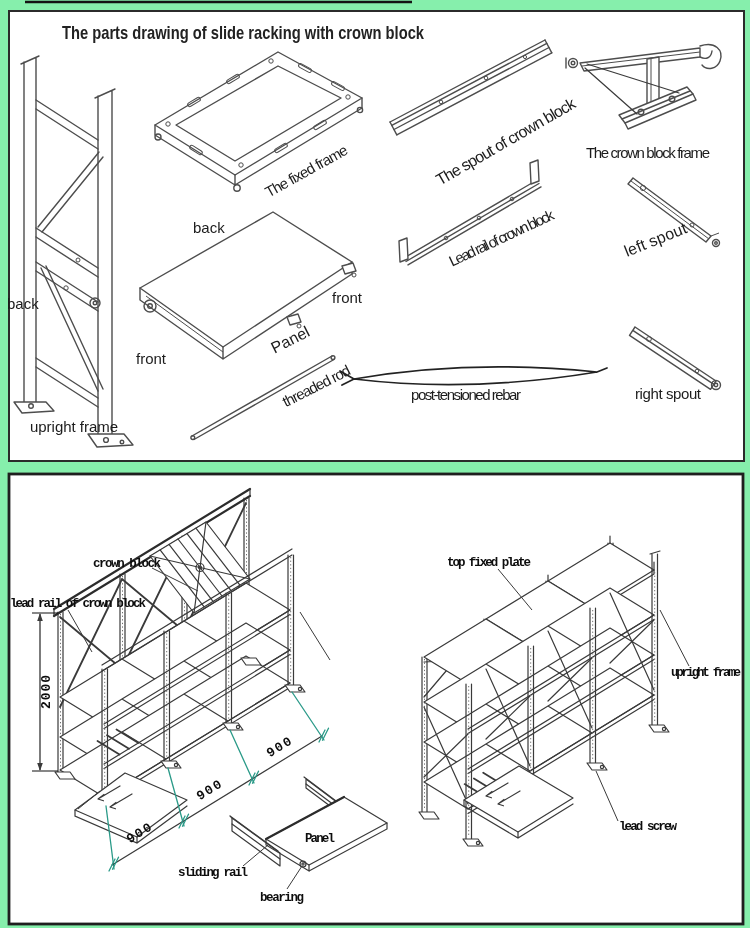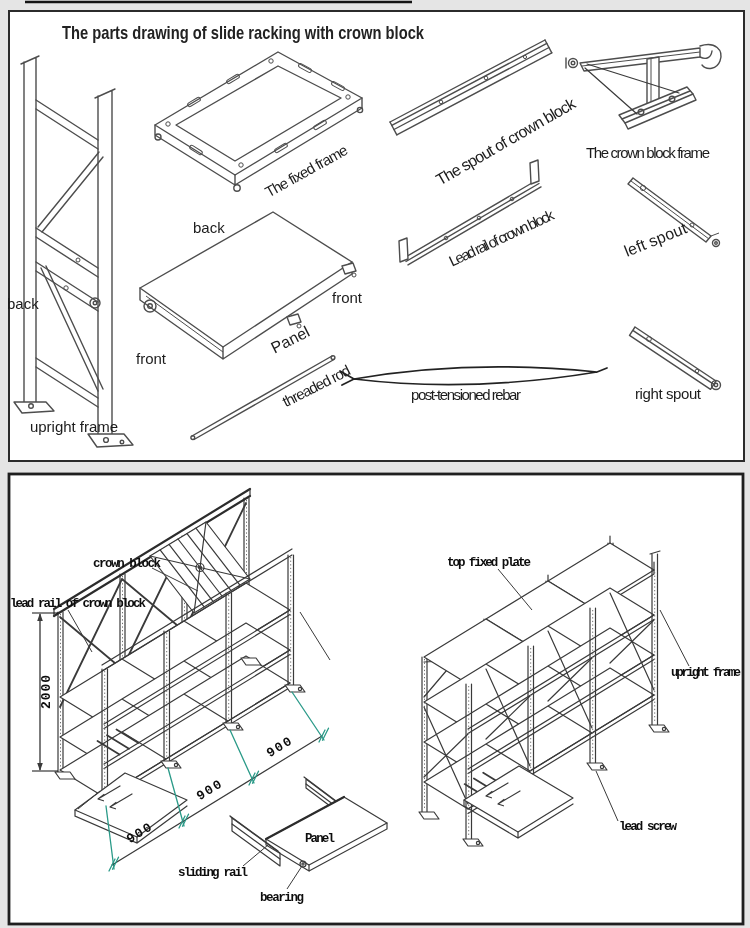--- a/index.html
+++ b/index.html
@@ -1,16 +1,16 @@
 <!DOCTYPE html>
 <html><head>
 <meta charset="utf-8">
 <style>
   html,body{margin:0;padding:0;background:#ffffff;}
-  #stage{position:relative;width:750px;height:928px;background:#e5e5e5;overflow:hidden;}
+  #stage{position:relative;width:750px;height:928px;background:#86efac;overflow:hidden;}
   svg{position:absolute;left:0;top:0;}
   
   .ln  {stroke:#4d4d4d;stroke-width:1.4;fill:none;stroke-linecap:round;stroke-linejoin:round;}
   .lnf {stroke:#4d4d4d;stroke-width:1.4;fill:#fff;stroke-linejoin:round;}
   .lnt {stroke:#4d4d4d;stroke-width:1;fill:none;}
   .bl  {stroke:#3a3a3a;stroke-width:1.2;fill:none;stroke-linecap:round;}
   .blf {stroke:#3a3a3a;stroke-width:1.2;fill:#fff;stroke-linejoin:round;}
   .bld {stroke:#3a3a3a;stroke-width:1.8;fill:none;stroke-linecap:round;}
   .bls {stroke:#2c2c2c;stroke-width:2.2;fill:none;stroke-linecap:round;}
   .dot {stroke:#707070;stroke-width:1;stroke-dasharray:1.3 2.3;fill:none;}

